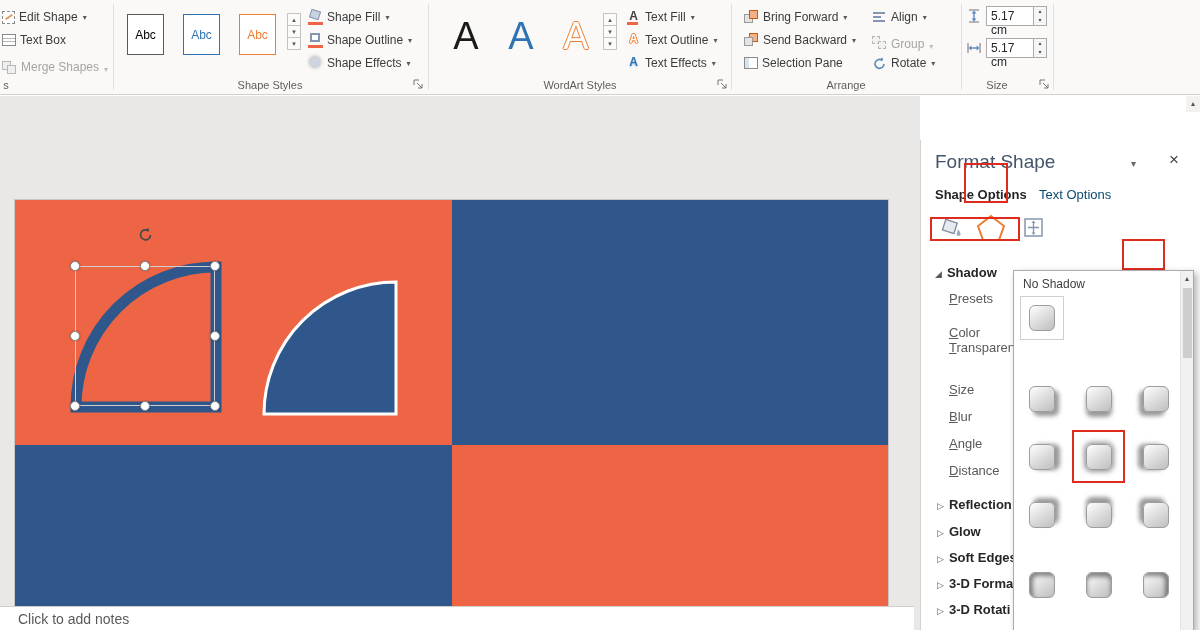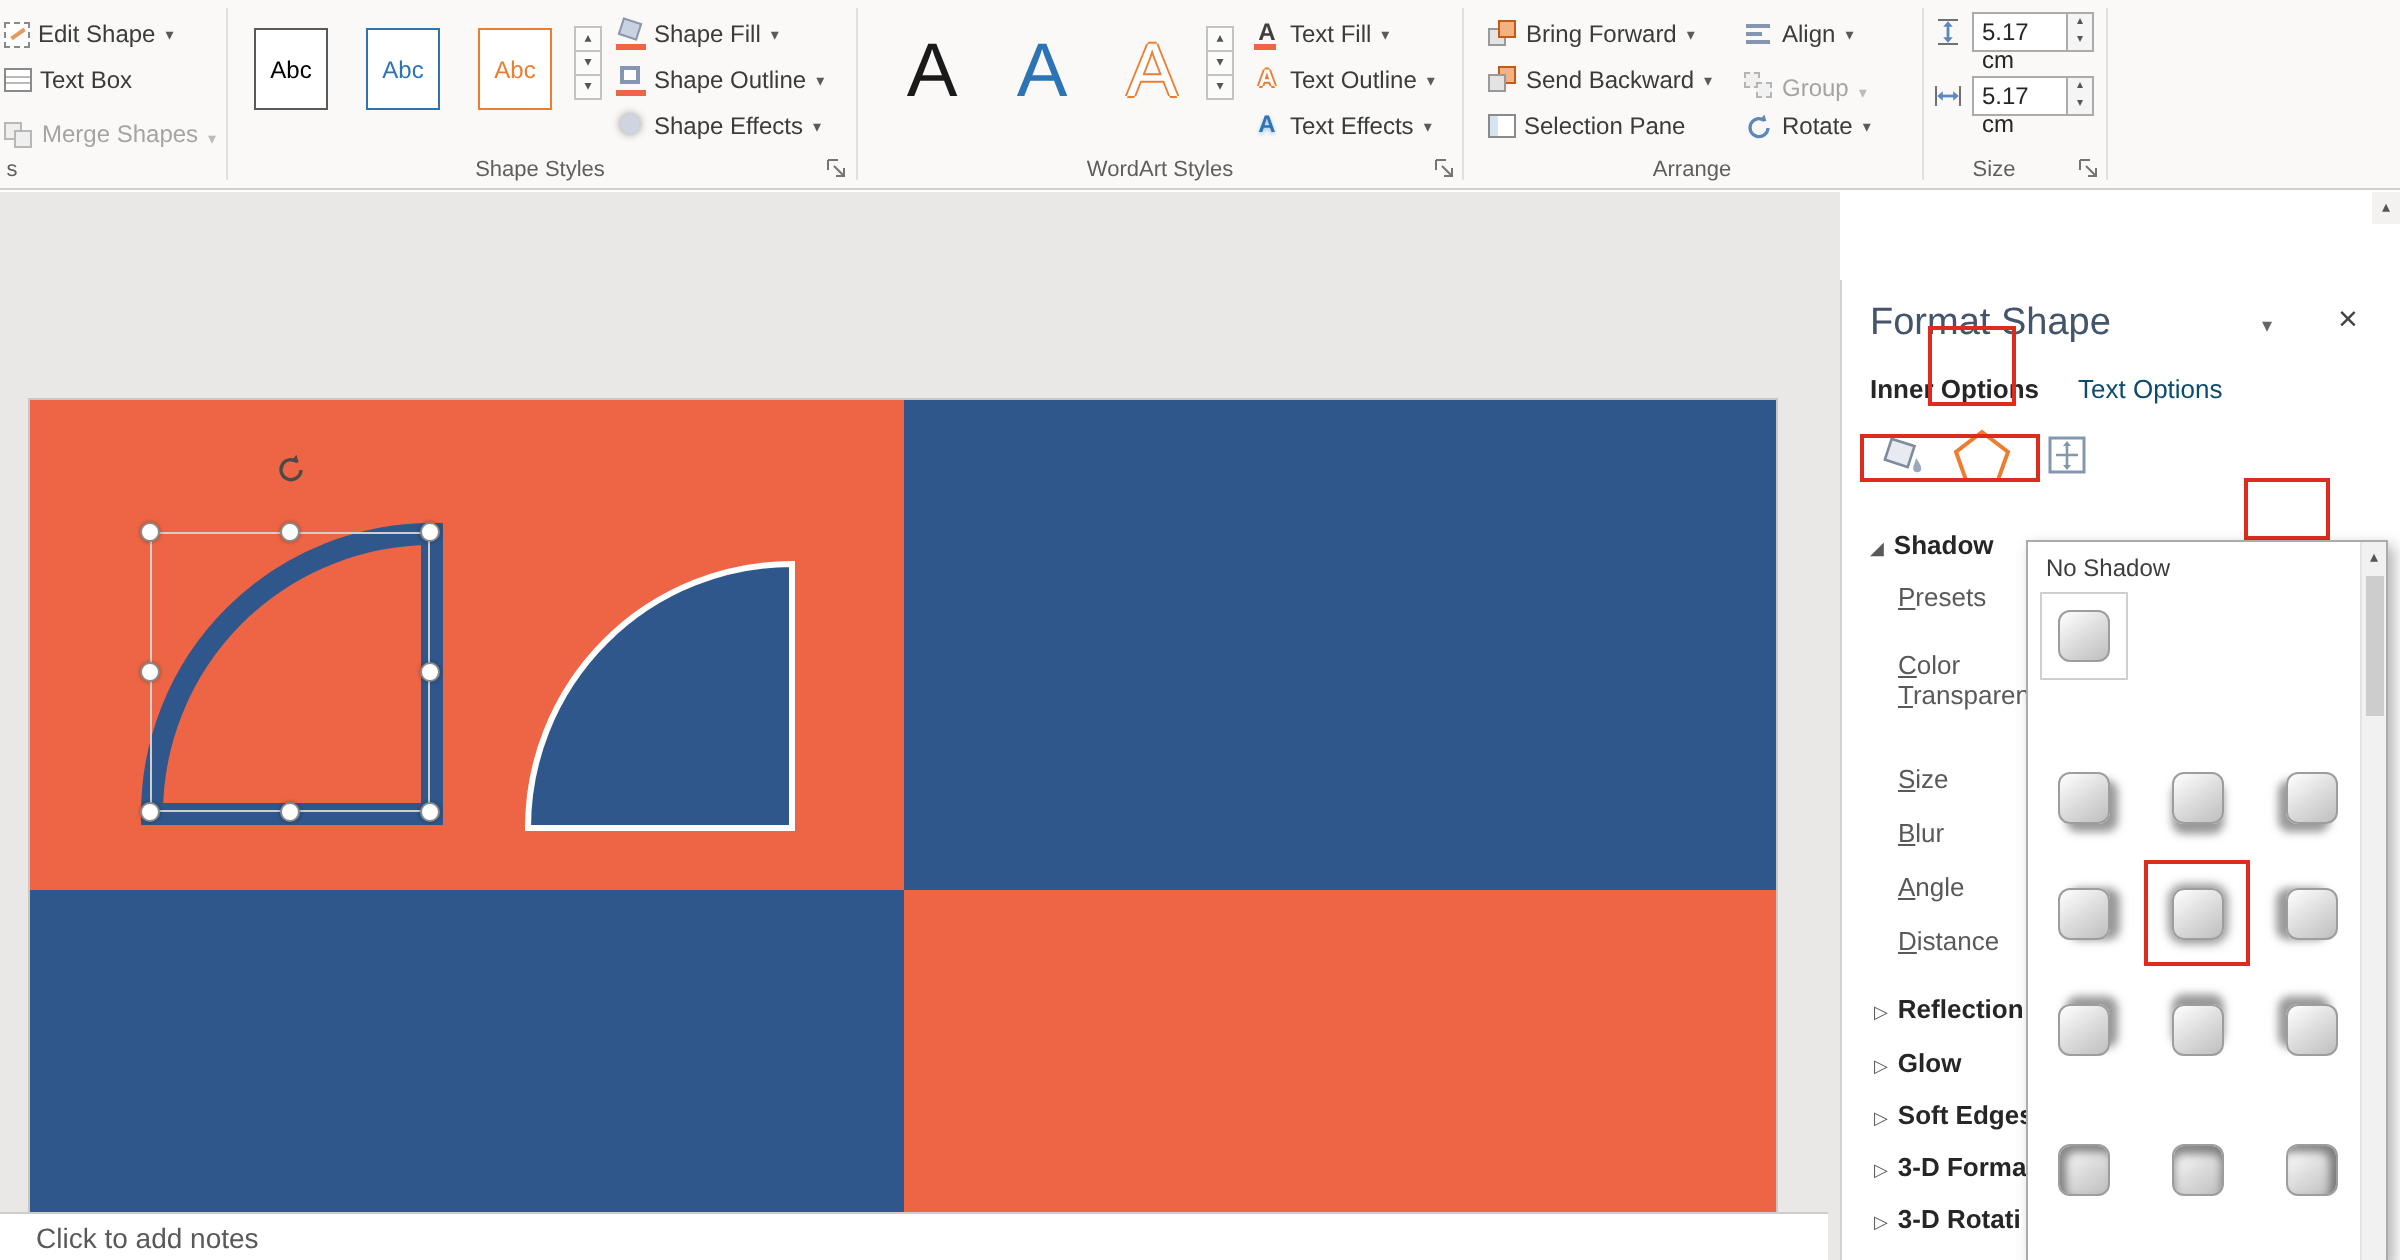--- a/index.html
+++ b/index.html
@@ -322,21 +322,21 @@
   </span>
 </div>
 
 <div class="notes">Click to add notes</div>
 
 <div class="pane">
   <div class="pane-title">Format Shape</div>
   <div class="pane-caret">▾</div>
   <div class="pane-close">×</div>
 
-  <div class="pane-tab tab-on">Inner Options</div>
+  <div class="pane-tab tab-on">Shape Options</div>
   <div class="pane-tab tab-off">Text Options</div>
 
   <div class="pane-ico" style="left:12px">
     <svg width="28" height="24" viewBox="0 0 28 24">
       <rect x="7" y="5" width="12" height="11" transform="rotate(18 13 10)" fill="#E7EAF0" stroke="#7f8a9c" stroke-width="1.3"></rect>
       <path d="M21 13c1.6 2.4 2.6 4 2.6 5.1a2 2 0 1 1-4 0c0-1.1 1-2.7 1.4-5.1z" fill="#9aa7bd"></path>
     </svg>
   </div>
   <div class="pane-ico" style="left:52px">
     <svg width="30" height="28" viewBox="0 0 30 28">

